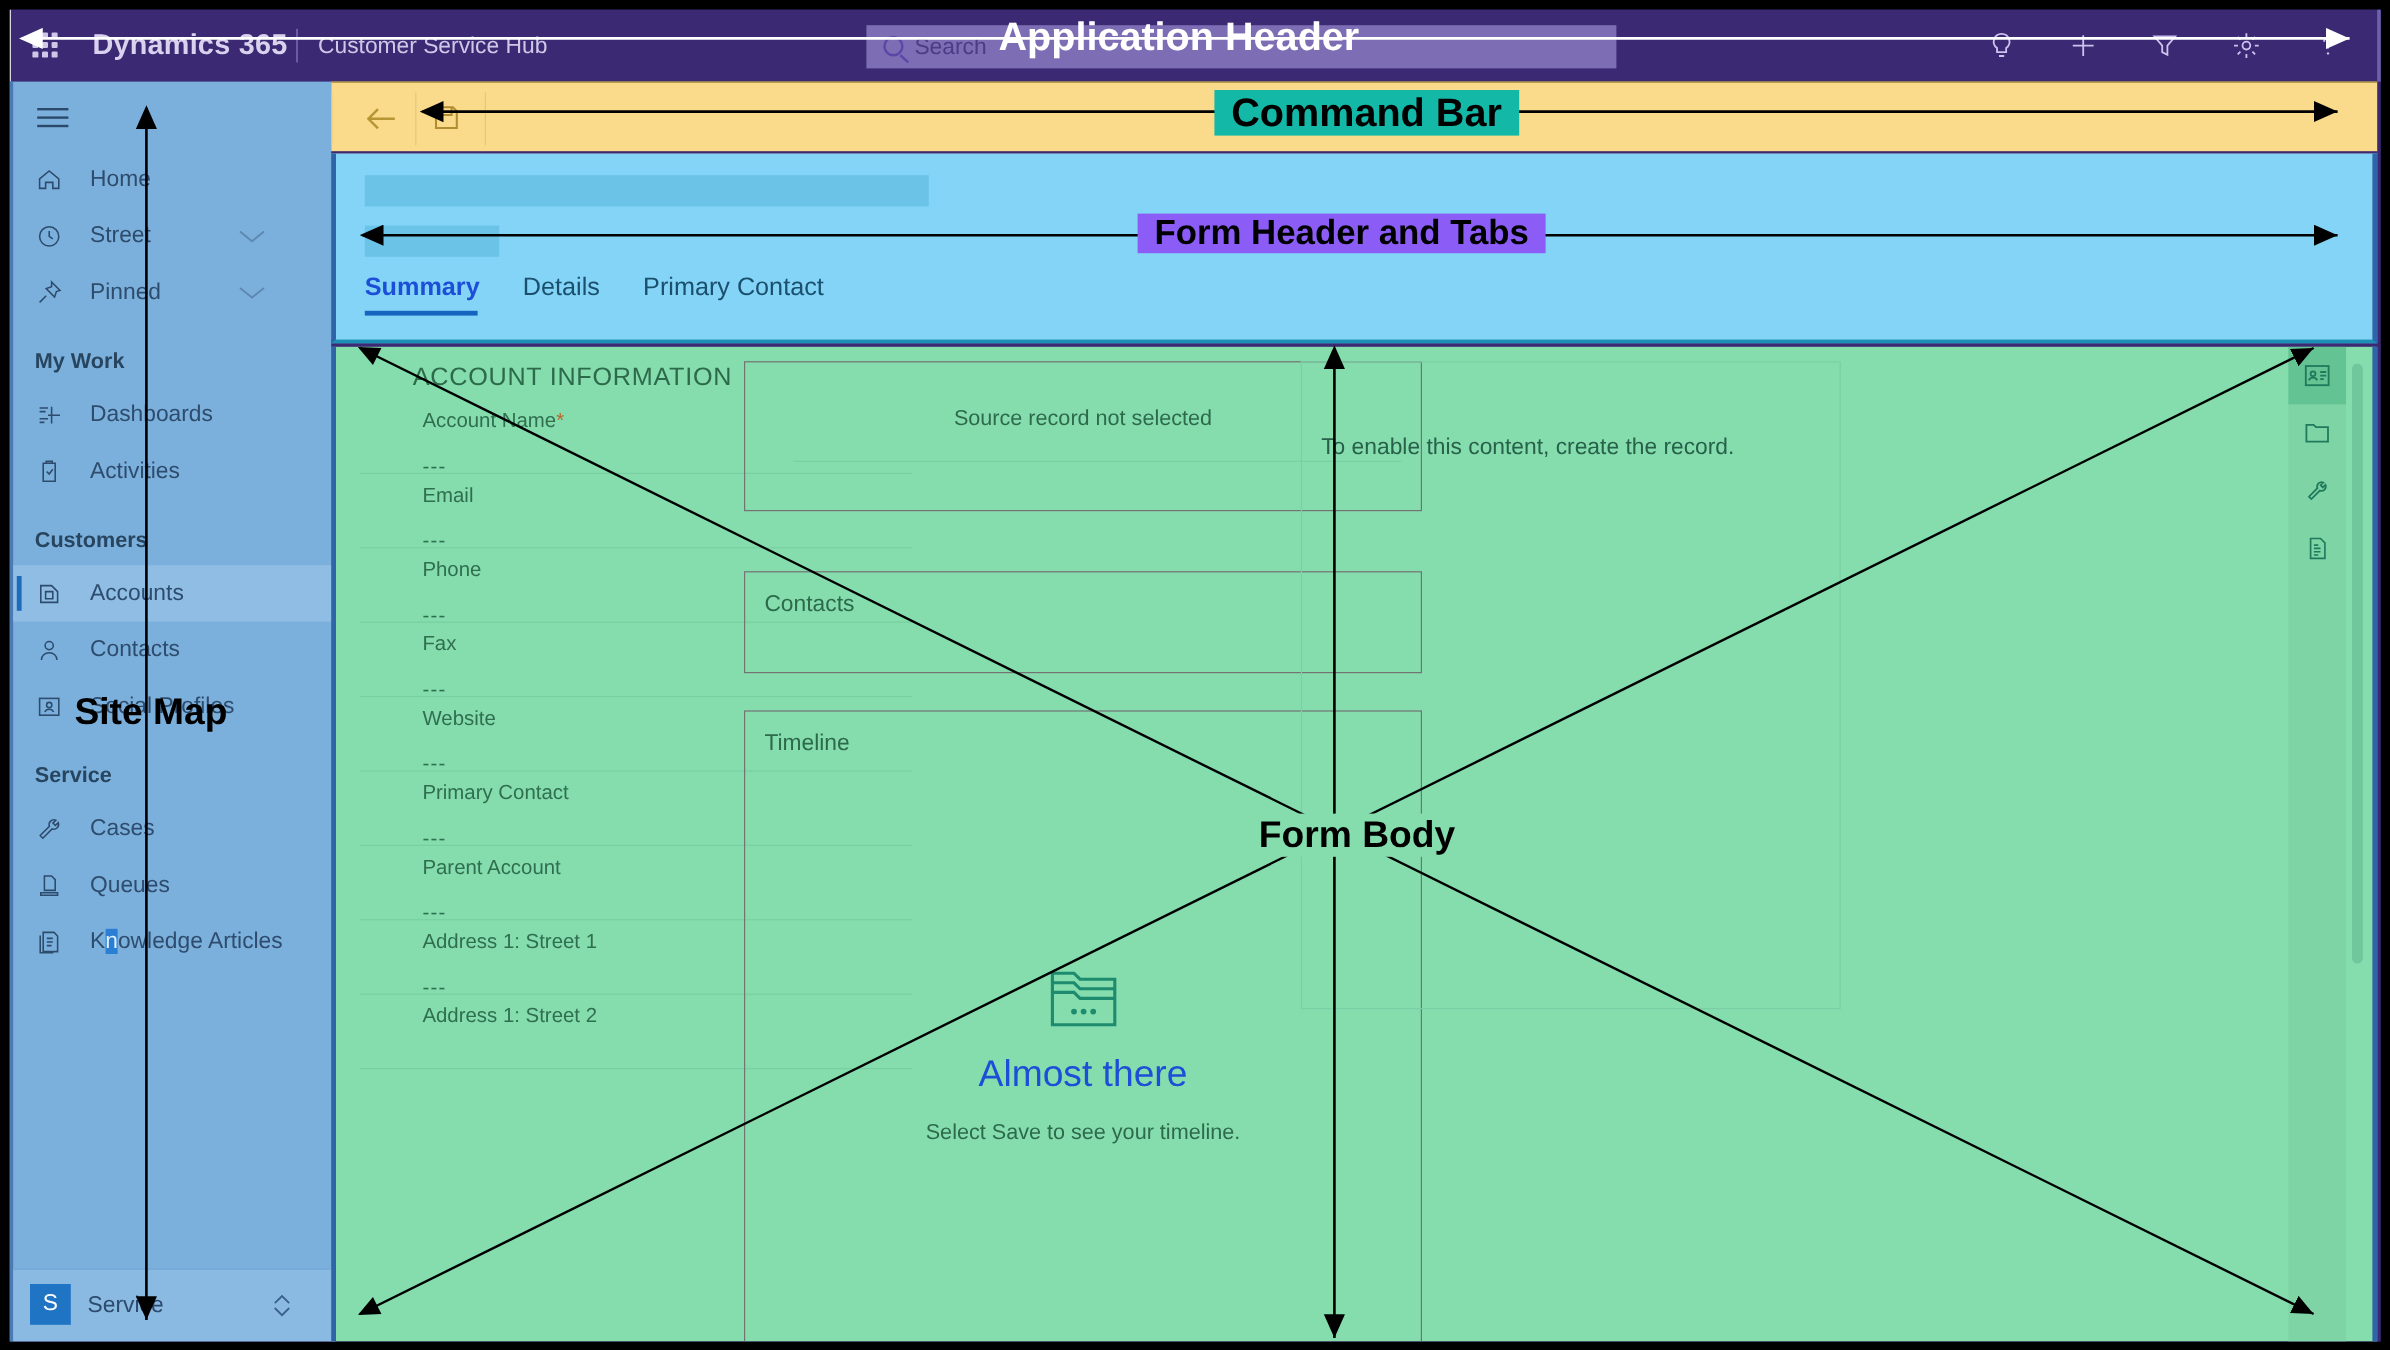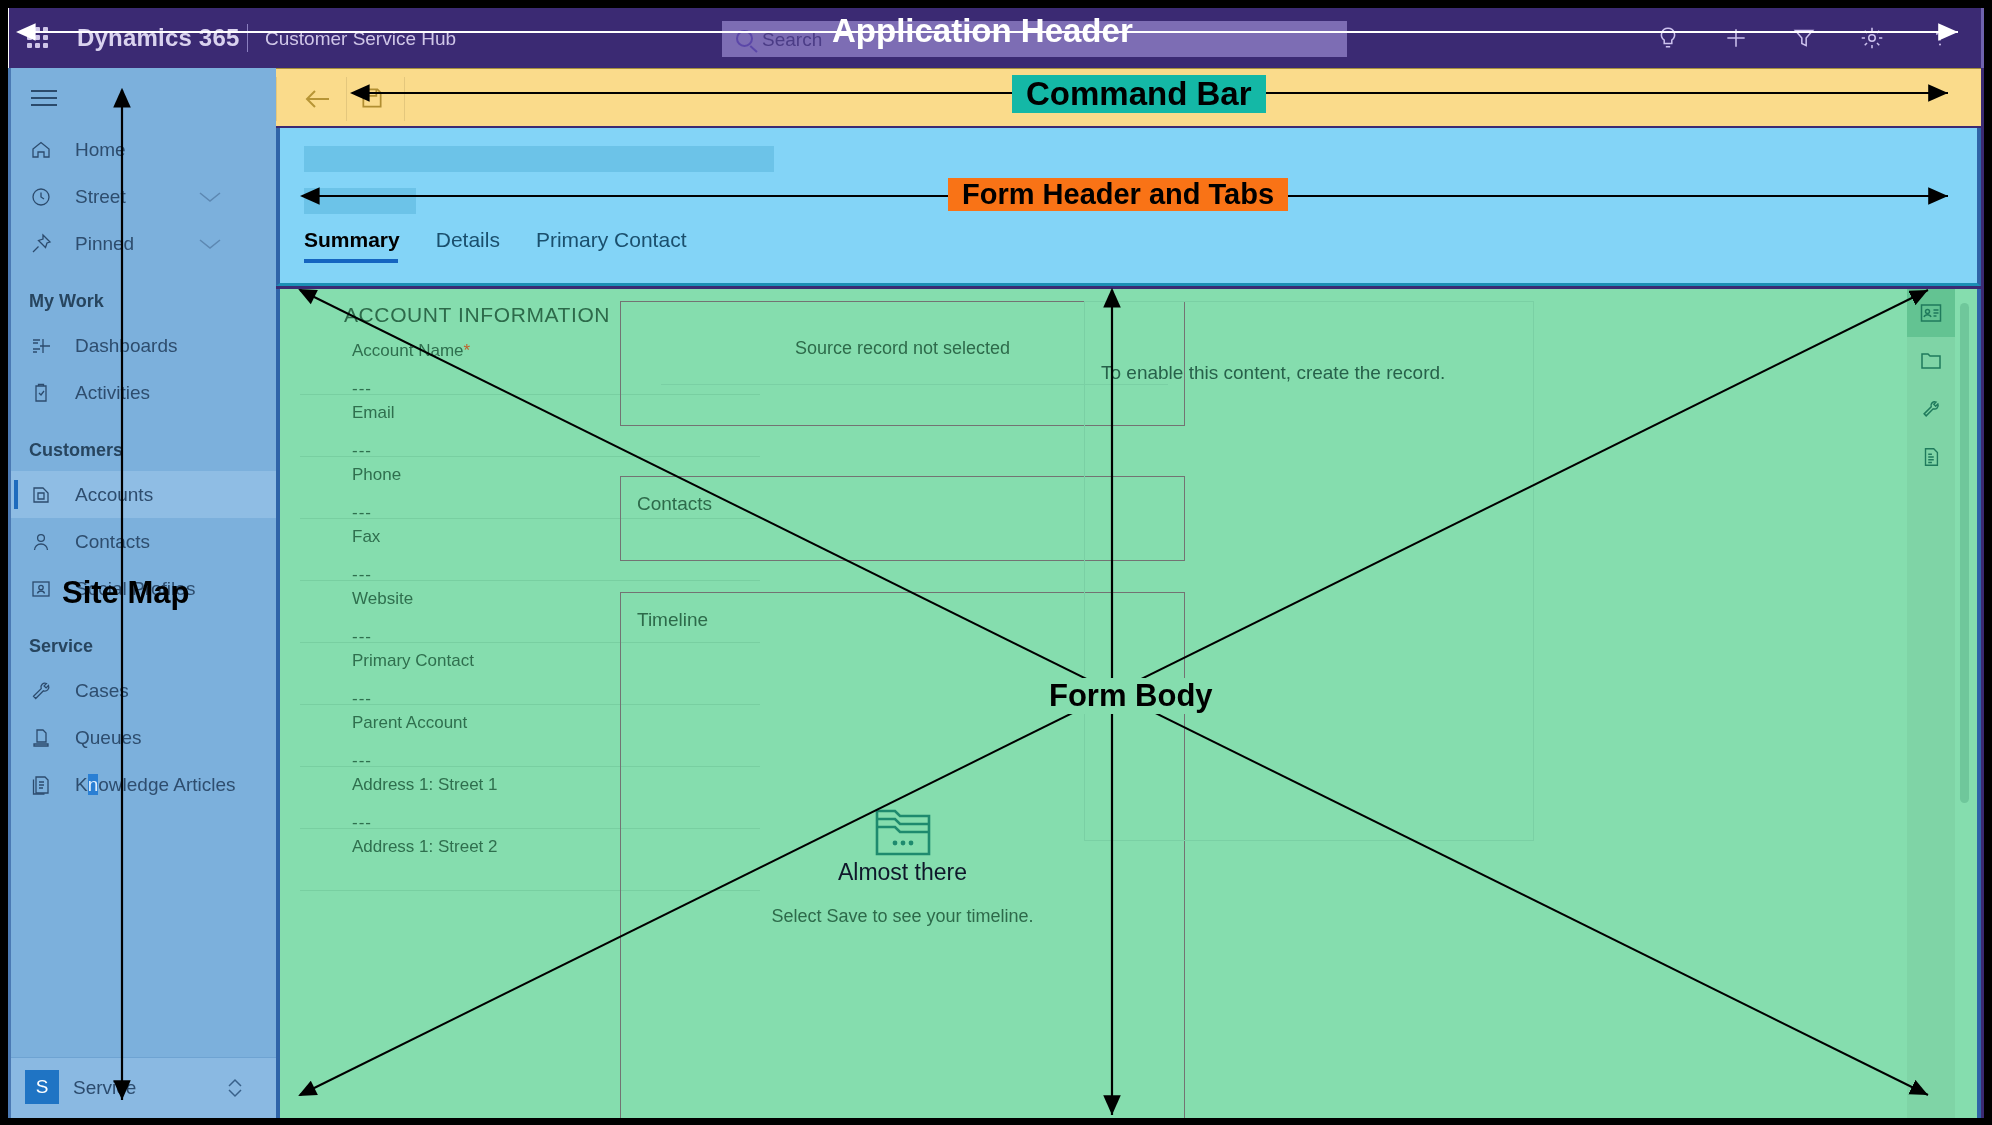--- a/index.html
+++ b/index.html
@@ -53,42 +53,42 @@
   .cmd-sep{position:absolute;top:8px;width:1px;height:44px;background:#e4c77d;}
   .cmd-save{position:absolute;left:82px;top:16px;width:30px;height:26px;color:#b08e31;}
 
   
   .formhdr{position:absolute;left:268px;top:120px;width:1705px;height:158px;background:#83d4f7;
     border-left:4px solid #2f64a8;border-right:4px solid #2f64a8;border-bottom:3px solid #1b8fb5;box-sizing:border-box;}
   .skel1{position:absolute;left:24px;top:18px;width:470px;height:26px;background:#6cc3e8;}
   .skel2{position:absolute;left:24px;top:60px;width:112px;height:26px;background:#6cc3e8;}
   .tabs{position:absolute;left:24px;top:100px;display:flex;align-items:flex-end;gap:36px;}
   .tab{font-size:21px;color:#1a4f6d;padding-bottom:11px;position:relative;}
-  .tab.active{font-weight:bold;color:#000000;}
+  .tab.active{font-weight:bold;color:#1d4ed8;}
   .tab.active::after{content:"";position:absolute;left:0;right:2px;bottom:0;height:4px;background:#1565c0;}
 
   
   .formbody{position:absolute;left:268px;top:281px;width:1705px;height:829px;background:#85ddae;
     border-left:4px solid #2f64a8;border-right:4px solid #2f64a8;box-sizing:border-box;overflow:hidden;}
   .col{position:absolute;top:0;}
   .col-left{left:20px;width:460px;}
   .sec-title{font-size:21px;color:#2d6a4a;padding:14px 0 6px 44px;letter-spacing:.6px;}
   .field{position:relative;padding:8px 0 6px 52px;border-bottom:1px solid #78cfa1;height:62px;box-sizing:border-box;}
   .field-lbl{font-size:17px;color:#2f6f4e;}
   .field-req{color:#c0602a;}
   .field-val{font-size:17px;color:#2f6f4e;margin-top:18px;letter-spacing:1px;}
 
   .card{position:absolute;border:1px solid #737373;box-sizing:border-box;}
   .card-title{font-size:19px;color:#2d6a4a;padding:16px 0 0 16px;}
   .card-center{font-size:18px;color:#2d6a4a;text-align:center;padding-top:36px;}
   .card-divider{position:absolute;left:40px;right:16px;top:82px;height:1px;background:#7ad0a4;}
 
   .empty{position:absolute;left:0;right:0;top:210px;text-align:center;}
   .empty-icon{width:64px;height:56px;margin:0 auto;color:#1e8a6e;}
-  .empty-h{font-size:23px;color:#0f172a;}
+  .empty-h{font-size:31px;color:#1d4ed8;margin-top:18px;}
   .empty-p{font-size:18px;color:#2d6a4a;margin-top:20px;}
 
   .rightpanel{position:absolute;left:804px;top:12px;width:450px;height:540px;border:1px solid #7ad0a4;box-sizing:border-box;}
   .rp-text{position:absolute;left:16px;top:60px;font-size:19px;color:#27614a;}
   .icon-rail{position:absolute;right:22px;top:0;width:48px;height:880px;background:#7fd4a6;}
   .rail-btn{width:48px;height:48px;display:flex;align-items:center;justify-content:center;color:#1f7a5c;}
   .rail-btn.active{background:#63c392;}
   .vscroll{position:absolute;right:8px;top:14px;width:9px;height:500px;background:#6fc79b;border-radius:5px;}
 
   
@@ -455,16 +455,16 @@
 
     <line x1="122" y1="90" x2="122" y2="1100" stroke="#000000" stroke-width="2.2" marker-start="url(#ahBs)" marker-end="url(#ahB)"></line>
 
     <line x1="300" y1="290" x2="1928" y2="1095" stroke="#000000" stroke-width="2" marker-start="url(#ahBs)" marker-end="url(#ahB)"></line>
     <line x1="300" y1="1095" x2="1928" y2="290" stroke="#000000" stroke-width="2" marker-start="url(#ahBs)" marker-end="url(#ahB)"></line>
     <line x1="1112" y1="290" x2="1112" y2="1115" stroke="#000000" stroke-width="2.2" marker-start="url(#ahBs)" marker-end="url(#ahB)"></line>
   </svg>
 
   <div class="anno-label light" style="left:832px;top:12px;font-size:33px;">Application Header</div>
   <div class="anno-label" style="left:1012px;top:75px;font-size:33px;background:#14b8a6;padding:0 14px;">Command Bar</div>
-  <div class="anno-label" style="left:948px;top:178px;font-size:29px;background:#f97316;padding:0 14px;">Form Header and Tabs</div>
+  <div class="anno-label" style="left:948px;top:178px;font-size:29px;background:#8b5cf6;padding:0 14px;">Form Header and Tabs</div>
   <div class="anno-label" style="left:62px;top:575px;font-size:31px;">Site Map</div>
   <div class="anno-label" style="left:1037px;top:678px;font-size:31px;background:#85ddae;padding:0 12px;">Form Body</div>
 </div>
 
 </body></html>

